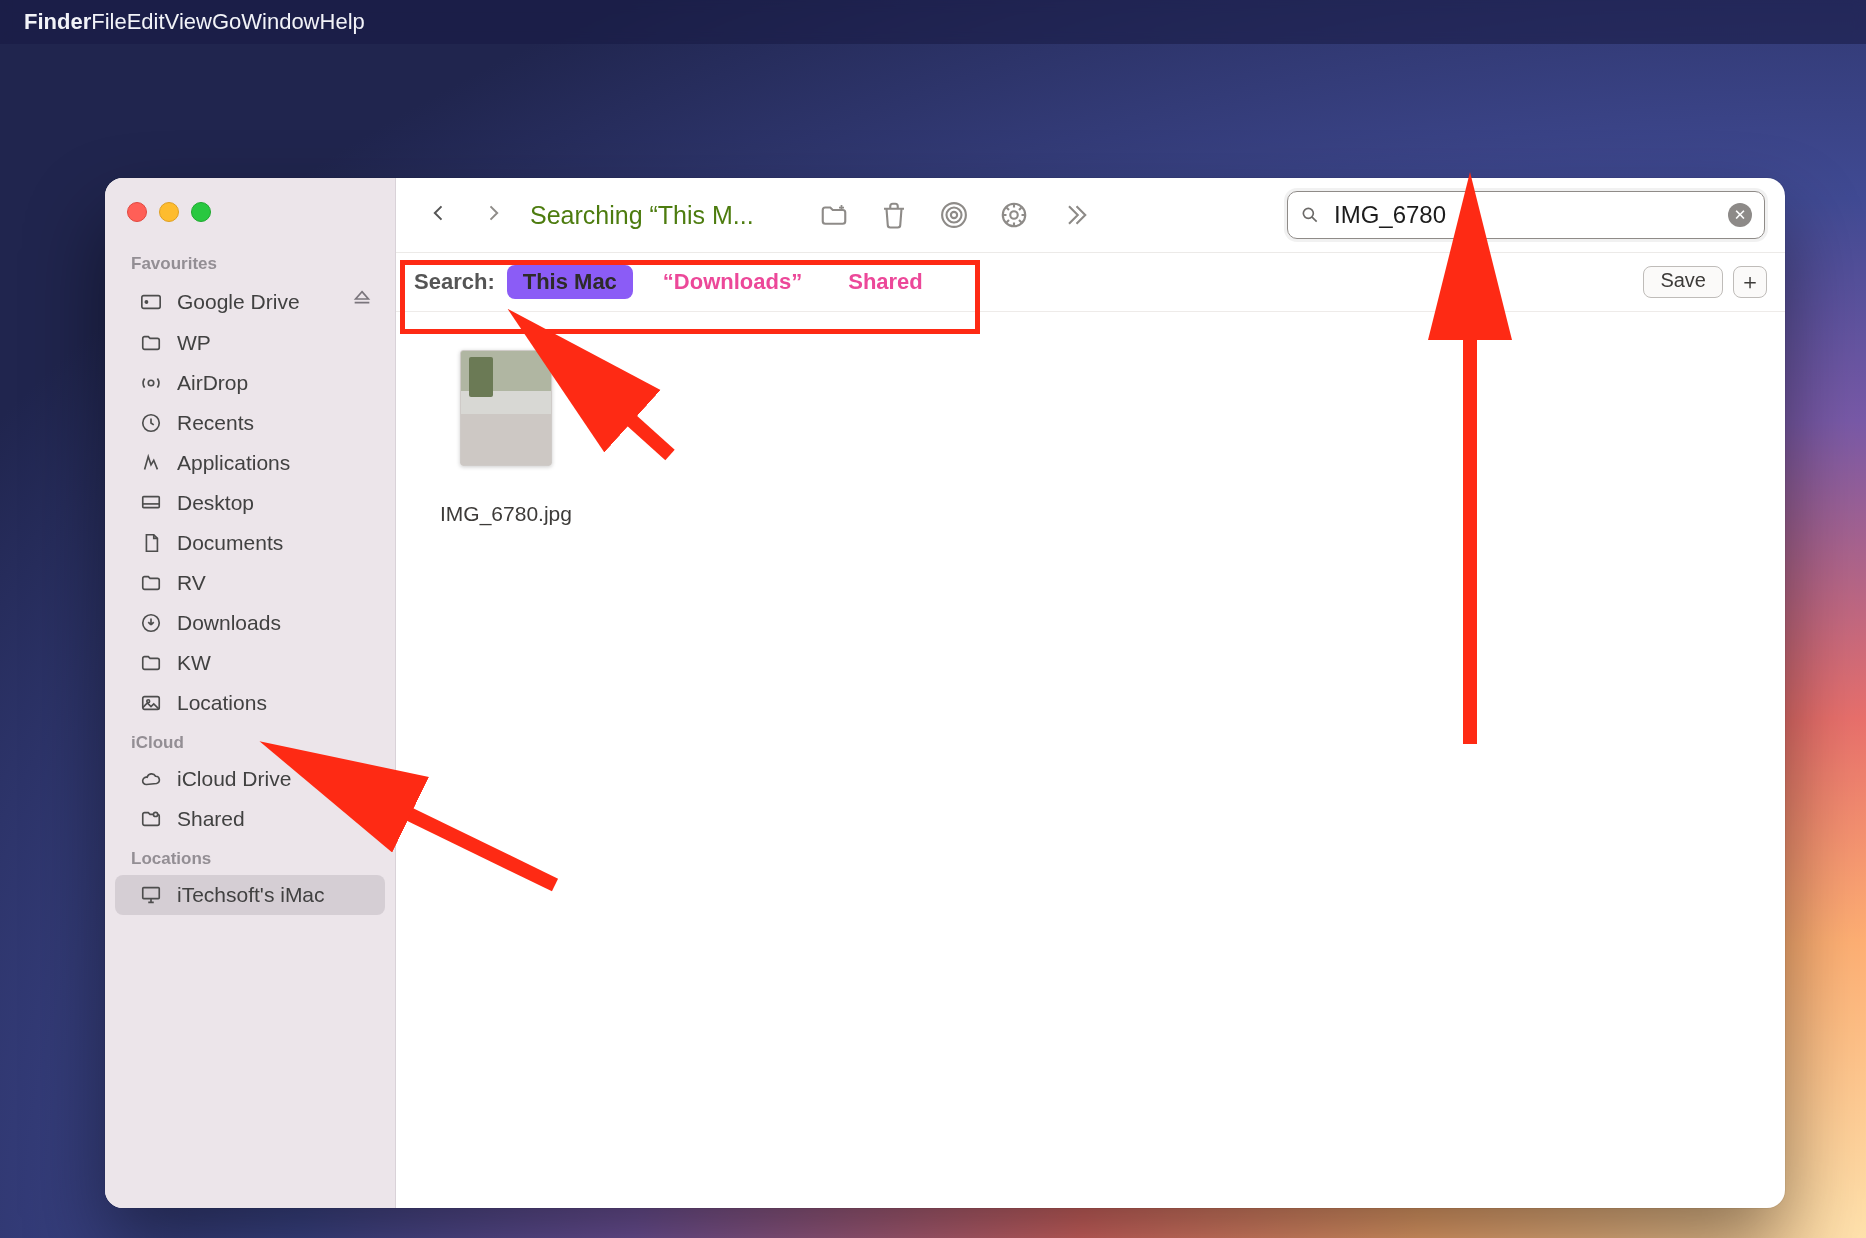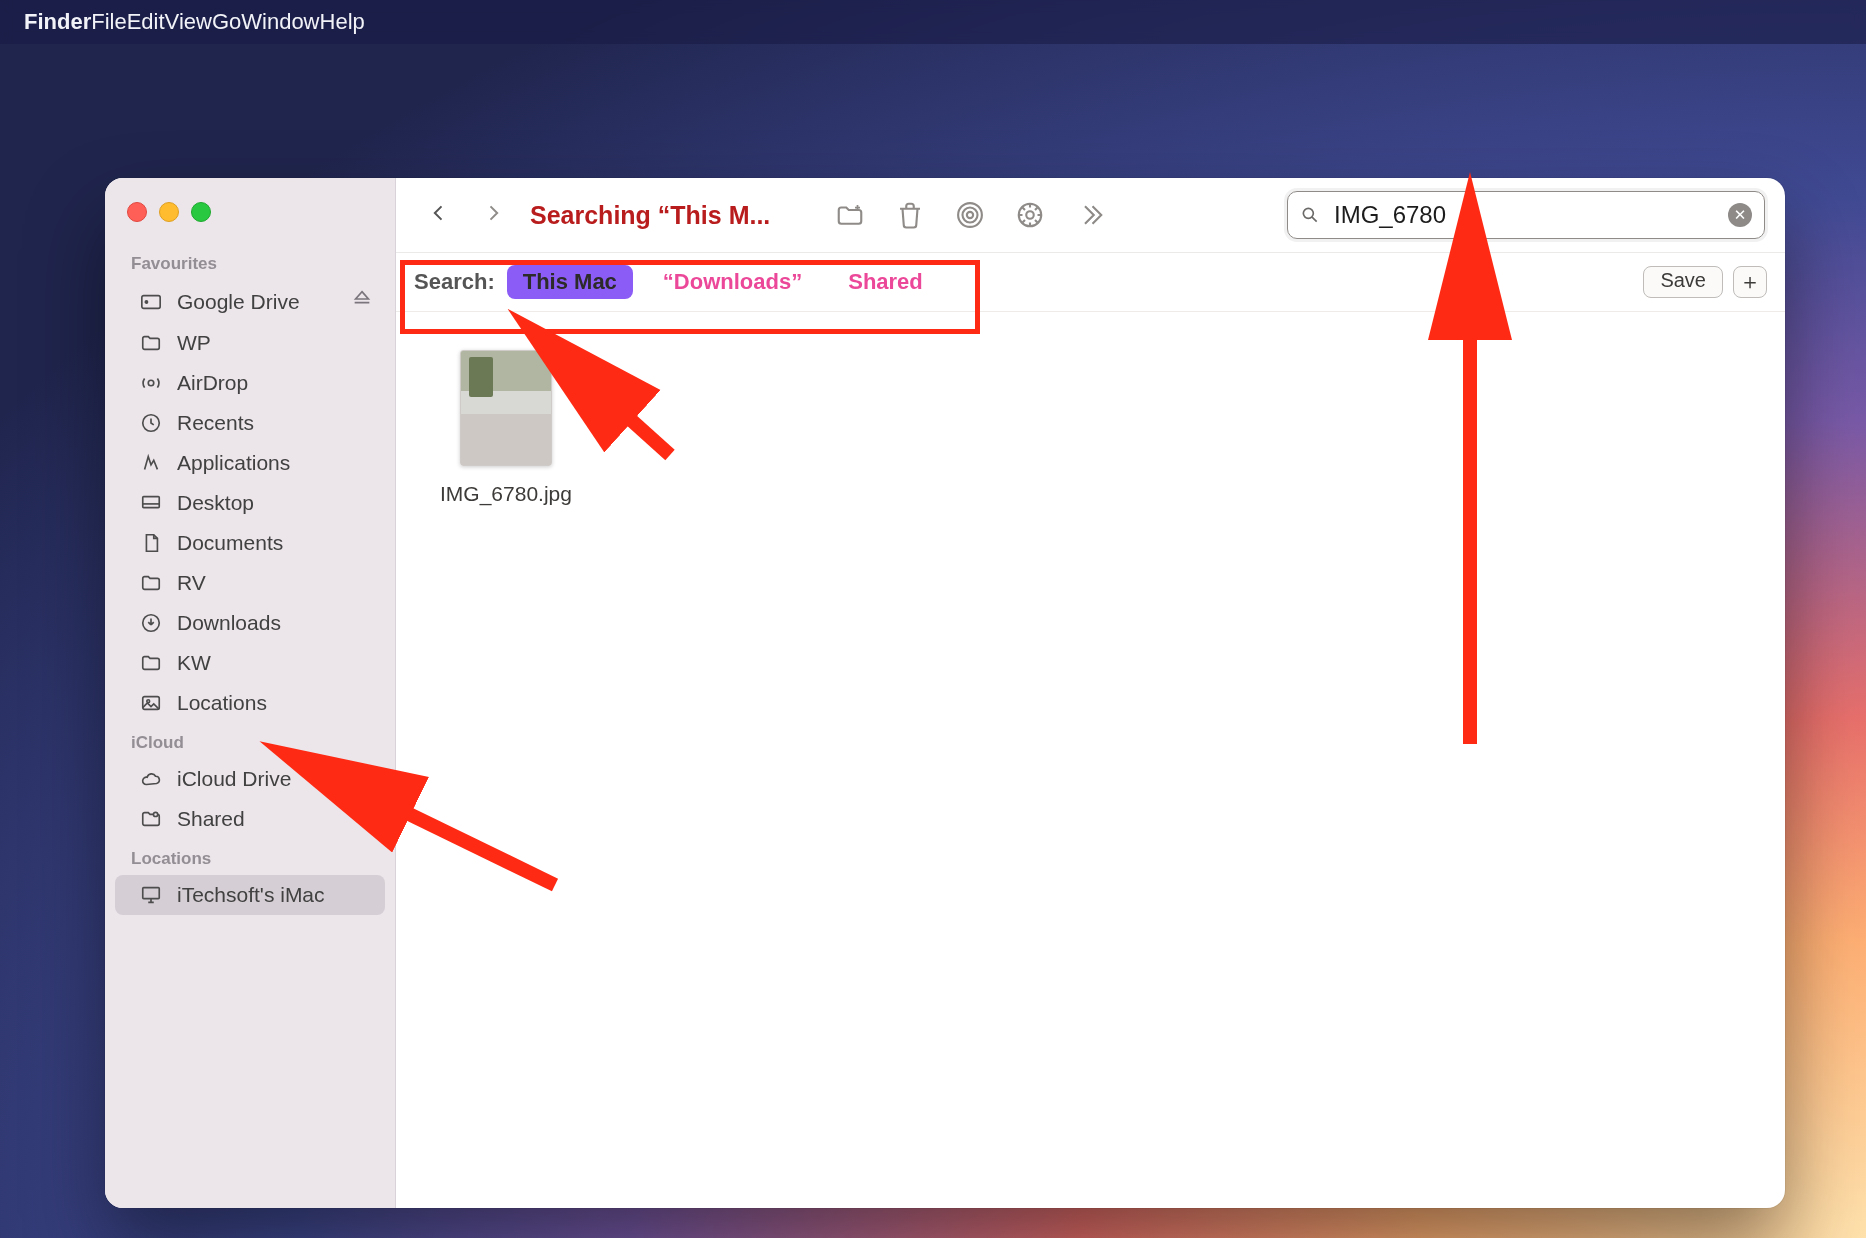--- a/index.html
+++ b/index.html
@@ -23,40 +23,40 @@
 .side-item .ic{width:24px;height:24px;flex:none;display:flex;align-items:center;justify-content:center;color:#585858;}
 .side-item .eject{margin-left:auto;color:#7a757c;}
 .side-item.sel{background:#d5ced4;}
 .side-item svg{width:22px;height:22px;stroke:#4d4d4d;fill:none;stroke-width:1.8;}
 
 .main{flex:1;display:flex;flex-direction:column;}
 .toolbar{height:74px;display:flex;align-items:center;padding:0 20px 0 26px;gap:20px;border-bottom:1px solid #eceae8;}
 .nav-btn{color:#8f8c89;width:34px;text-align:center;}
 .nav-btn svg{width:20px;height:28px;stroke:#8f8c89;stroke-width:2.4;fill:none;}
 .nav-btn.enabled svg{stroke:#555;}
-.toolbar .title{font-size:25px;font-weight:700;color:#b91c1c;max-width:280px;white-space:nowrap;overflow:hidden;text-overflow:ellipsis;}
+.toolbar .title{font-size:25px;font-weight:400;color:#4d7c0f;max-width:280px;white-space:nowrap;overflow:hidden;text-overflow:ellipsis;}
 .tool-ic{color:#8e8b88;width:40px;display:flex;justify-content:center;}
 .tool-ic svg{width:30px;height:30px;stroke:#8e8b88;fill:none;stroke-width:1.7;}
 .search-wrap{margin-left:auto;display:flex;align-items:center;height:46px;border:1.5px solid #8f8b88;border-radius:10px;padding:0 12px;gap:12px;min-width:452px;box-shadow:0 0 0 3px rgba(140,140,140,.12);}
 .search-wrap svg{width:20px;height:20px;stroke:#6c6a68;fill:none;stroke-width:2;}
 .search-wrap input{border:none;outline:none;font-size:24px;flex:1;font-family:inherit;color:#1c1c1c;background:transparent;}
 .search-clear{width:24px;height:24px;border-radius:50%;background:#8d8a88;color:#fff;display:flex;align-items:center;justify-content:center;font-size:15px;}
 
 .scopebar{height:58px;display:flex;align-items:center;padding:0 18px;border-bottom:1px solid #eeebe9;font-size:22px;color:#6a6866;}
 .scope-label{font-weight:600;color:#555;margin-right:12px;}
 .scope-pill{padding:4px 16px;border-radius:8px;color:#ec4899;font-weight:600;}
 .scope-pill.sel{background:#8b5cf6;color:#2d2b29;}
 .scope-pill+.scope-pill{margin-left:14px;}
 .scope-right{margin-left:auto;display:flex;gap:10px;text-align:center;}
 .scope-btn{border:1.5px solid #bfbcb9;border-radius:8px;padding:2px 16px;font-size:20px;color:#3d3b39;background:#fbfaf9;}
 .scope-plus{border:1.5px solid #bfbcb9;border-radius:8px;width:32px;display:flex;align-items:center;justify-content:center;font-size:22px;color:#3d3b39;background:#fbfaf9;}
 .red-box{position:absolute;border:5px solid #fe2a14;pointer-events:none;}
 
 .content{flex:1;position:relative;padding:30px;}
-.file{position:absolute;left:35px;top:38px;width:150px;display:flex;flex-direction:column;align-items:center;font-size:21px;color:#3d3b39;}
+.file{position:absolute;left:35px;top:38px;width:150px;display:flex;flex-direction:column;align-items:center;font-size:21px;color:#3d3b39;gap:20px;}
 .thumb{width:90px;height:114px;border:1px solid #cfcbc8;border-radius:3px;box-shadow:0 1px 4px rgba(0,0,0,.2);margin-bottom:16px;background:linear-gradient(#b0b6a2 0 35%,#d8d8d4 35% 55%,#cdc8c4 55% 100%);position:relative;}
 .thumb::after{content:"";position:absolute;left:8px;top:6px;width:24px;height:40px;background:#6b7a55;border-radius:2px;}
 
 
 .arrow{position:absolute;pointer-events:none;}
 .arrow svg{overflow:visible;}
 </style>
 </head>
 <body>
 

